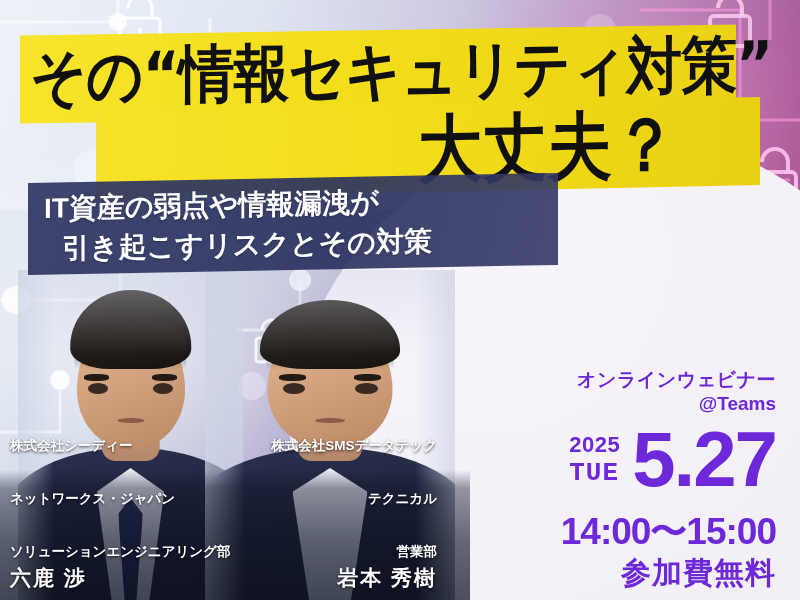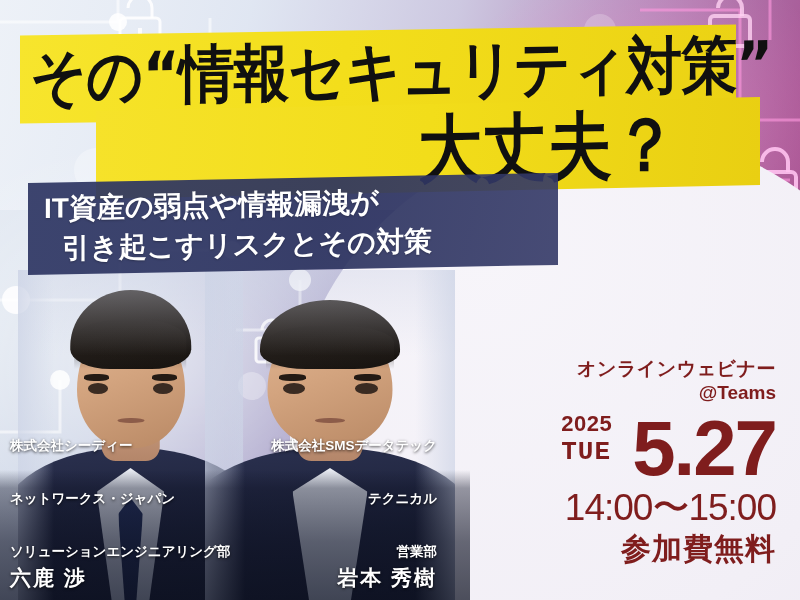--- a/index.html
+++ b/index.html
@@ -147,31 +147,31 @@
   .subtitle{
     position:absolute;left:44px;top:184px;width:520px;
     color:#fff;font-size:28px;font-weight:bold;line-height:1.42;
     letter-spacing:0px;transform:skewY(-1.1deg);
     text-shadow:0 1px 2px rgba(0,0,0,.25);
   }
   .subtitle div:nth-child(2){padding-left:18px;}
 
   
   .info{
-    position:absolute;right:24px;top:357px;width:300px;
-    color:#7f1d1d;text-align:right;
+    position:absolute;right:24px;top:368px;width:300px;
+    color:#6d28d9;text-align:right;
   }
   .info .online{font-size:19px;font-weight:bold;line-height:1.25;letter-spacing:.5px;}
   .info .teams{font-size:19px;font-weight:bold;line-height:1.3;}
-  .date-row{display:flex;justify-content:flex-end;gap:20px;margin-top:8px;}
+  .date-row{display:flex;align-items:flex-end;justify-content:flex-end;gap:12px;margin-top:8px;}
   .date-left{text-align:left;line-height:1.0;padding-bottom:10px;}
   .date-left .year{font-size:22px;font-weight:bold;letter-spacing:.5px;}
   .date-left .dow{font-size:26px;font-weight:bold;letter-spacing:1px;margin-top:4px;font-family:Liberation Mono, monospace;}
   .date-big{font-size:78px;font-weight:bold;line-height:.92;letter-spacing:-2px;}
-  .time{font-size:37px;font-weight:normal;line-height:1.1;margin-top:3px;letter-spacing:-1px;}
+  .time{font-size:37px;font-weight:bold;line-height:1.1;margin-top:16px;letter-spacing:-1px;}
   .free{font-size:30px;font-weight:bold;line-height:1.2;margin-top:2px;letter-spacing:1px;}
 
   
   .credit-scrim{
     position:absolute;left:0;bottom:0;width:470px;height:130px;
     background:linear-gradient(180deg,rgba(16,20,40,.0) 0%,rgba(16,20,40,.42) 14%,rgba(14,18,36,.62) 55%,rgba(12,16,32,.72) 100%);
   }
   .credit{position:absolute;color:#fff;line-height:1.33;text-shadow:0 1px 3px rgba(0,0,0,.75);}
   .credit .org{font-size:13.5px;font-weight:bold;margin-top:35px;}
   .credit .name{font-size:21px;font-weight:bold;margin-top:3px;letter-spacing:2px;}

